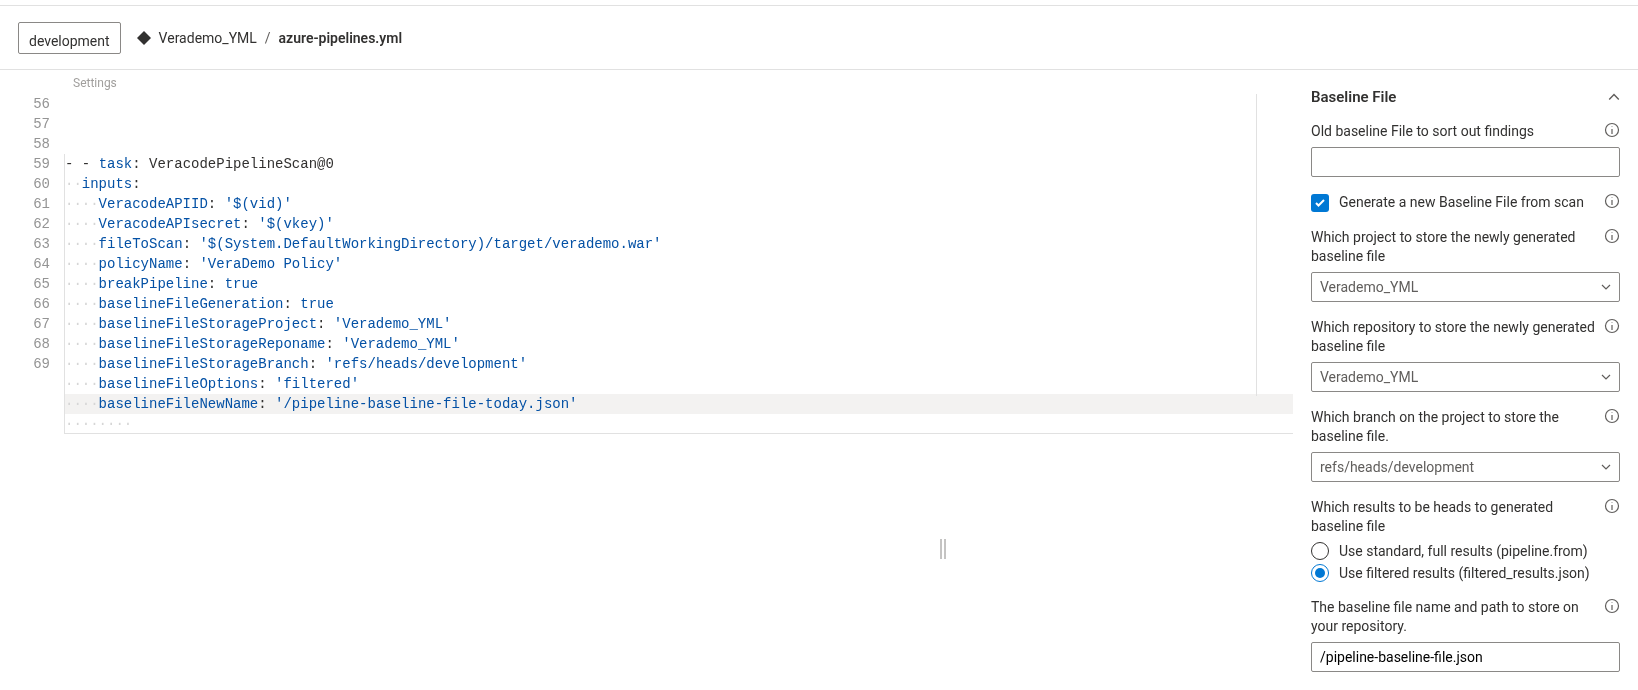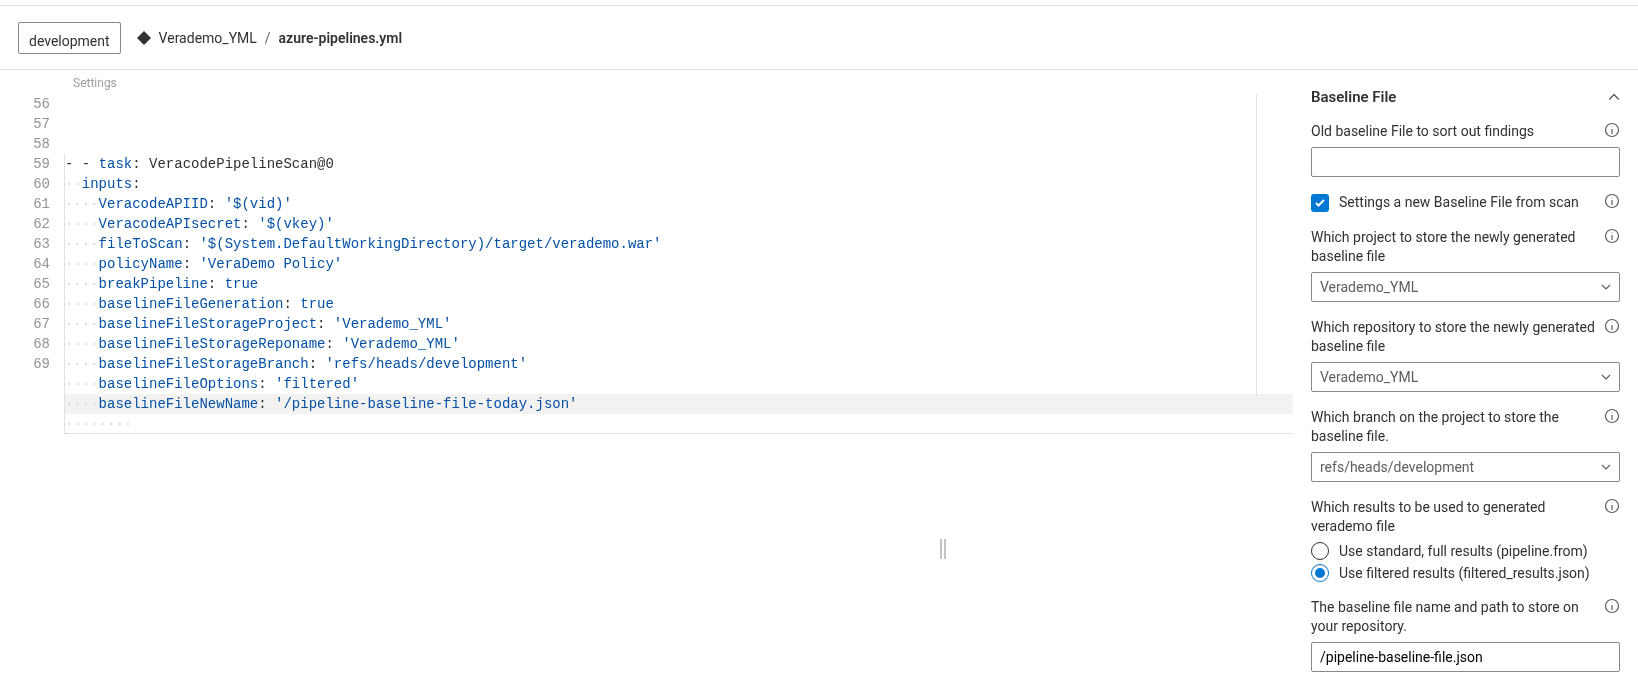--- a/index.html
+++ b/index.html
@@ -311,21 +311,21 @@
         </svg>
     </div>
     <input class="text-input" value="" style="">
 
     <div class="checkbox-row" style="margin-top:16px">
       <span class="checkbox checked">
         <svg viewBox="0 0 12 12" fill="none" stroke="currentColor" stroke-width="2">
             <path d="M2 6l2.5 2.5L10 3"></path>
           </svg>
       </span>
-      <span class="cb-label">Settings a new Baseline File from scan</span>
+      <span class="cb-label">Generate a new Baseline File from scan</span>
       <svg class="info-icon" viewBox="0 0 16 16" fill="none" stroke="currentColor" stroke-width="1.2">
           <circle cx="8" cy="8" r="6.5"></circle>
           <path d="M8 4.5v.5M8 7v5"></path>
         </svg>
     </div>
 
     <div class="field-label-row">
       <span class="lbl">Which project to store the newly generated baseline file</span>
       <svg class="info-icon" viewBox="0 0 16 16" fill="none" stroke="currentColor" stroke-width="1.2">
           <circle cx="8" cy="8" r="6.5"></circle>
@@ -361,21 +361,21 @@
         </svg>
     </div>
     <div class="select-input">
       <span>refs/heads/development</span>
       <svg class="chev" viewBox="0 0 10 10" fill="none" stroke="currentColor" stroke-width="1.2">
           <path d="M1 3l4 4 4-4"></path>
         </svg>
     </div>
 
     <div class="field-label-row">
-      <span class="lbl">Which results to be used to generated verademo file</span>
+      <span class="lbl">Which results to be heads to generated baseline file</span>
       <svg class="info-icon" viewBox="0 0 16 16" fill="none" stroke="currentColor" stroke-width="1.2">
           <circle cx="8" cy="8" r="6.5"></circle>
           <path d="M8 4.5v.5M8 7v5"></path>
         </svg>
     </div>
     <div class="radio-group">
       <div class="radio-row">
         <span class="radio"></span>
         <span class="radio-label">Use standard, full results (pipeline.from)</span>
       </div>

